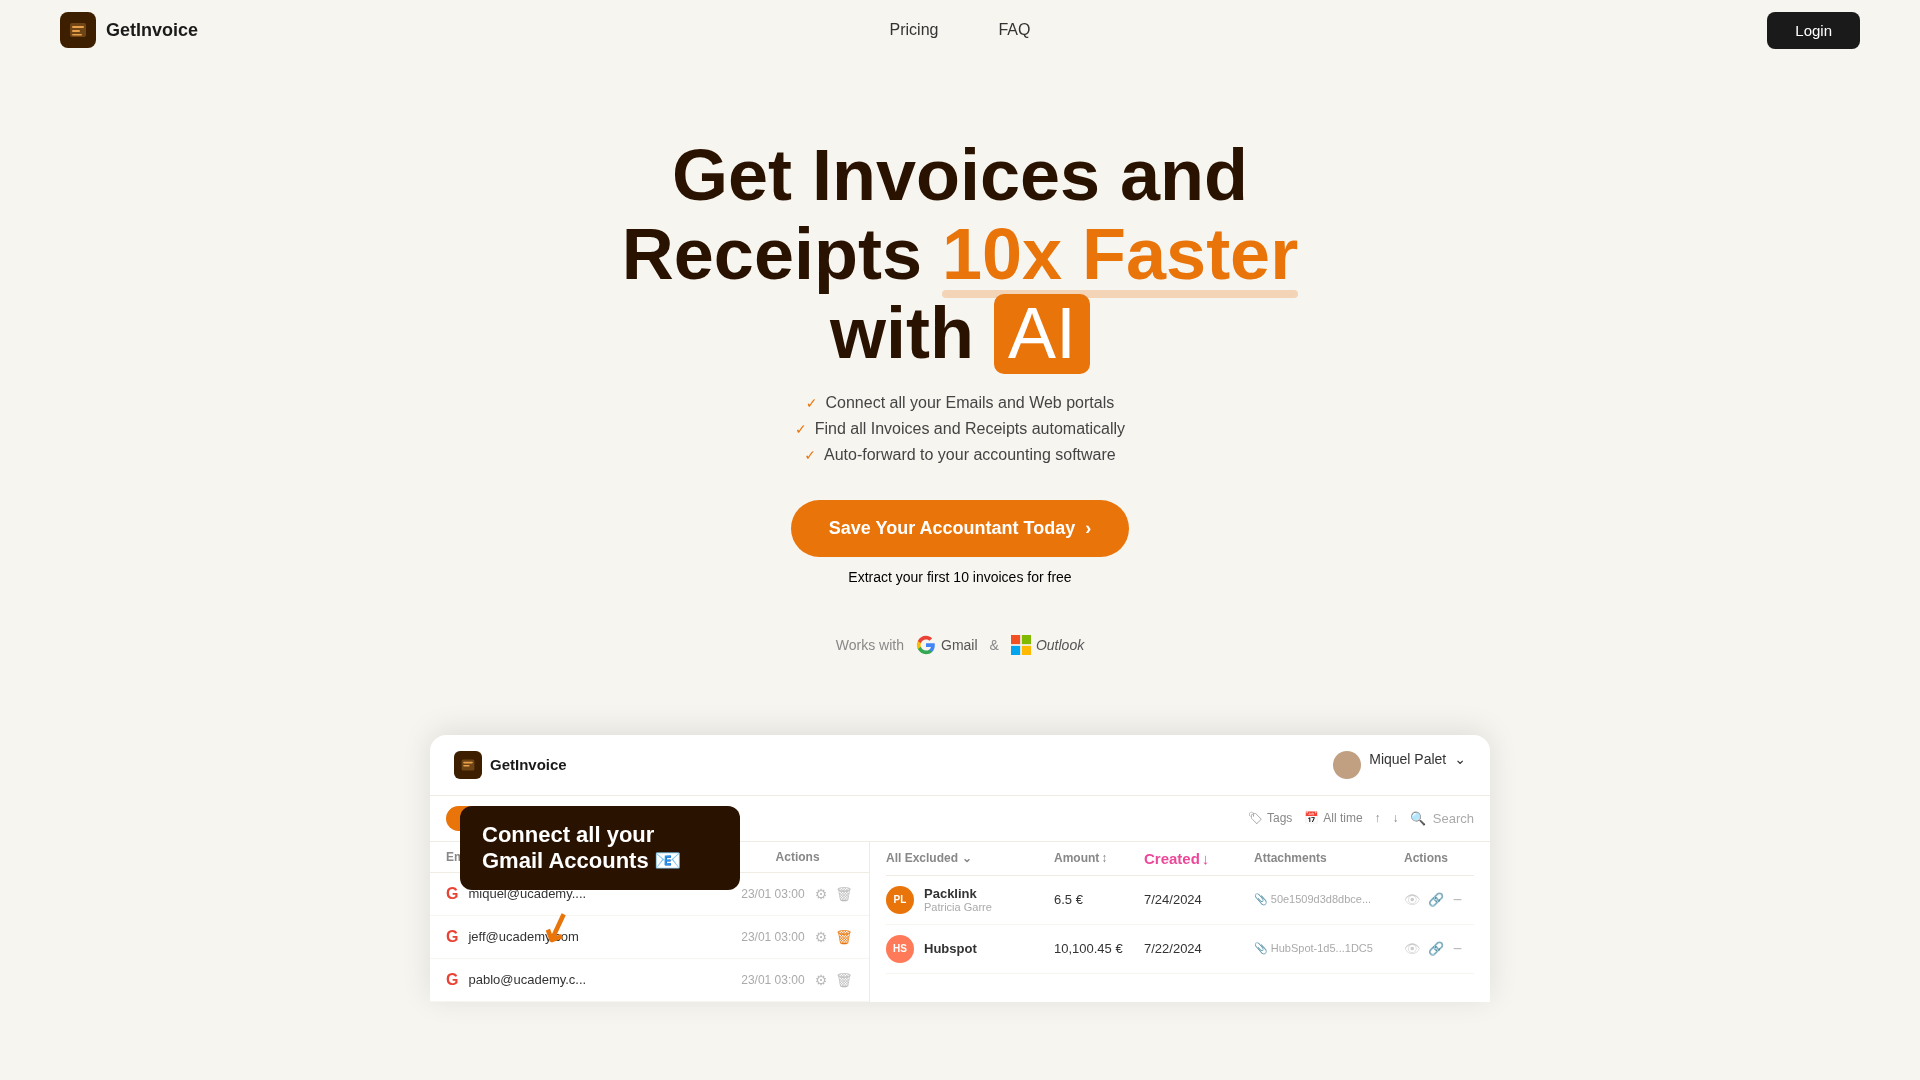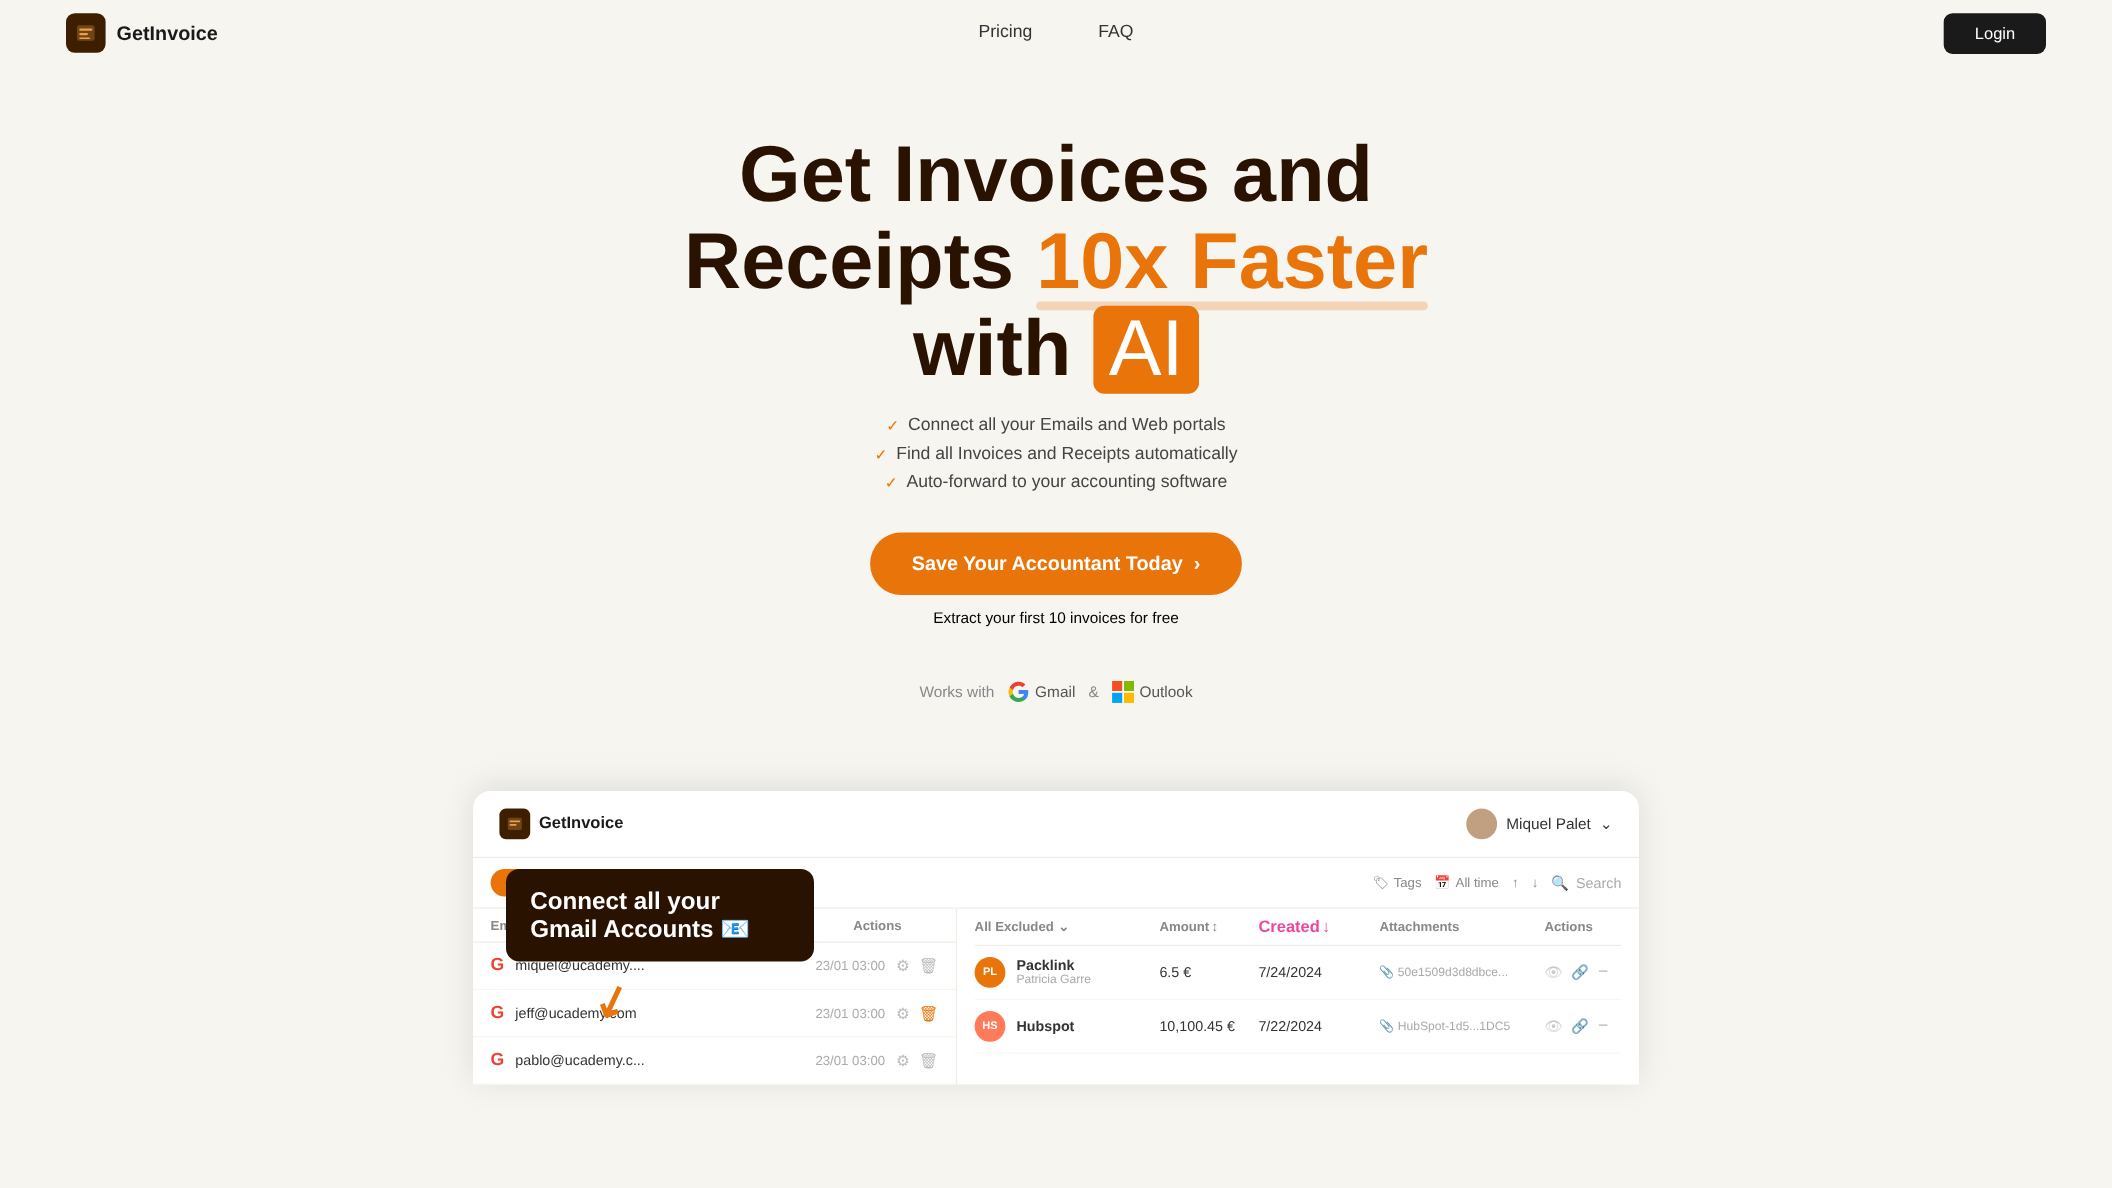--- a/index.html
+++ b/index.html
@@ -72,21 +72,21 @@
     .hero {
       text-align: center;
       padding: 60px 20px 40px;
     }
     .hero-title {
       font-size: 72px;
       font-weight: 800;
       color: #2a1200;
       line-height: 1.1;
       max-width: 900px;
-      margin: 0 auto 20px;
+      margin: 16px auto 20px;
     }
     .hero-title .highlight {
       color: #e8740a;
     }
     .hero-title .ai-badge {
       display: inline-block;
       background: #e8740a;
       color: #fff;
       font-size: 72px;
       font-weight: 400;
@@ -153,20 +153,21 @@
       color: #555;
       font-weight: 500;
     }
     .outlook-icon {
       display: inline-flex;
       align-items: center;
       gap: 5px;
       font-size: 14px;
       color: #555;
       font-weight: 500;
+      font-style: italic;
     }
 
     
     .g-logo {
       width: 20px;
       height: 20px;
       display: inline-block;
     }
     .outlook-logo {
       width: 20px;
@@ -205,21 +206,20 @@
       background: #3d1f00;
       border-radius: 6px;
       display: flex;
       align-items: center;
       justify-content: center;
       color: #e8a04a;
       font-size: 14px;
     }
     .app-user {
       display: flex;
-      align-items: center;
       gap: 8px;
       font-size: 14px;
       color: #333;
     }
     .user-avatar {
       width: 28px;
       height: 28px;
       border-radius: 50%;
       background: #ddd;
       overflow: hidden;

